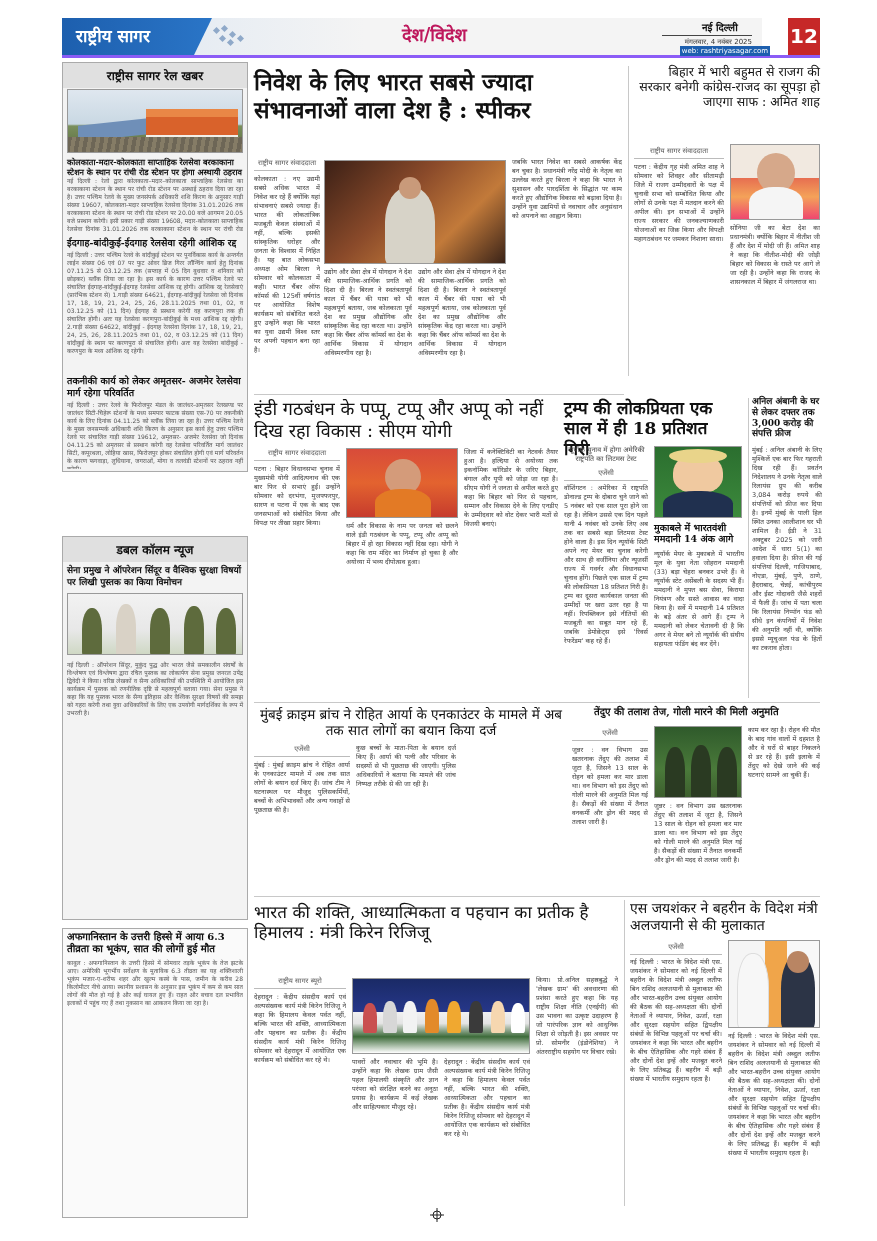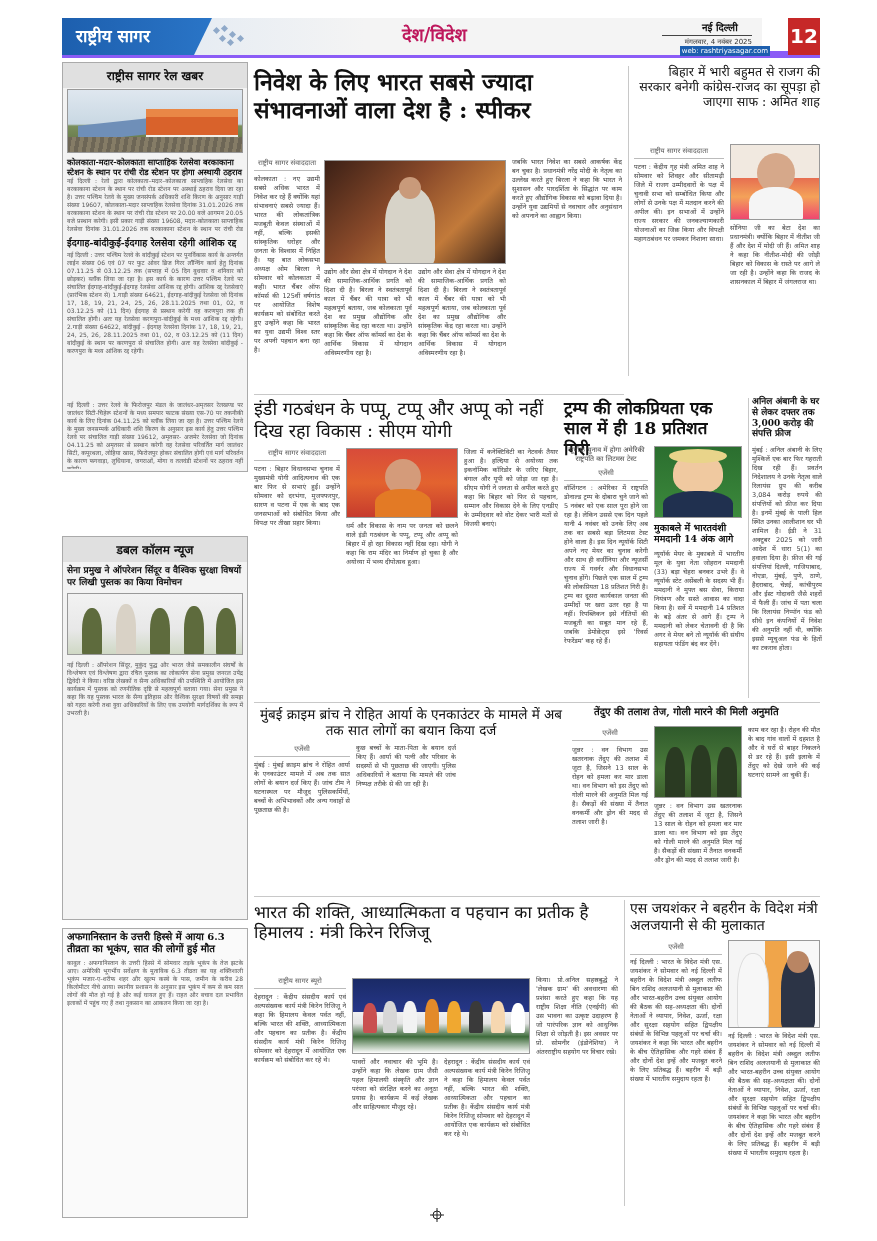--- a/index.html
+++ b/index.html
@@ -2,21 +2,21 @@
 <html><head>
 <meta charset="utf-8">
 <style>
   * { box-sizing: border-box; margin: 0; padding: 0; }
   html, body { width: 877px; height: 1241px; background: #ffffff; overflow: hidden; }
   body { font-family: "DejaVu Sans", sans-serif; color: #222; position: relative; }
 
   .page { position: absolute; left: 62px; top: 18px; width: 758px; height: 1200px; }
 
   
-  .masthead { position: absolute; left: 0; top: 0; width: 758px; height: 40px; border-bottom: 7px solid #8b5cf6; }
+  .masthead { position: absolute; left: 0; top: 0; width: 758px; height: 40px; border-bottom: 3px solid #8b5cf6; }
   .mast-brand { position: absolute; left: 0; top: 0; width: 150px; height: 37px; background: linear-gradient(90deg,#1d5fae,#2a75c7); clip-path: polygon(0 0,100% 0,88% 100%,0 100%); }
   .mast-brand span { position: absolute; left: 14px; top: 6px; color: #fff; font-family: "DejaVu Serif", serif; font-weight: bold; font-size: 17px; }
   .mast-mid { position: absolute; left: 132px; top: 0; width: 568px; height: 37px; background: linear-gradient(90deg,#e6ecf3,#f4f4f4 30%,#f4f4f4); }
   .mast-dots { position: absolute; left: 150px; top: 6px; width: 40px; height: 24px; }
   .mast-dots i { position: absolute; width: 5px; height: 5px; background: #8fa9c9; transform: rotate(45deg); }
   .mast-section { position: absolute; left: 340px; top: 4px; font-family: "DejaVu Serif", serif; font-weight: bold; font-size: 18px; color: #be185d; }
   .mast-city { position: absolute; left: 640px; top: 2px; font-size: 10px; font-weight: bold; color: #111; }
   .mast-date { position: absolute; left: 600px; top: 17px; font-size: 7px; color: #333; border-top: 1px solid #444; padding-top: 1px; width: 90px; text-align: right; }
   .mast-web { position: absolute; left: 618px; top: 28px; width: 90px; height: 10px; background: #1d5fae; color: #fff; font-size: 7px; line-height: 10px; text-align: center; }
   .mast-page { position: absolute; left: 726px; top: 0; width: 32px; height: 37px; background: #c62828; color: #fff; font-weight: bold; font-size: 20px; text-align: center; line-height: 37px; }
@@ -88,20 +88,21 @@
       <div class="photo" style="left:4px;top:26px;width:176px;height:64px;">
         <div class="train-sky"></div>
         <div class="train-coach"></div>
         <div class="train-loco"></div>
         <div class="train-track"></div>
       </div>
       <div class="rail-sub" style="position:absolute;top:92px;font-size:8px;line-height:10px;">कोलकाता-मदार-कोलकाता साप्ताहिक रेलसेवा बरकाकाना स्टेशन के स्थान पर रांची रोड स्टेशन पर होगा अस्थायी ठहराव</div>
       <div class="rail-text" style="position:absolute;top:114px;height:54px;overflow:hidden;">नई दिल्ली : रेलो द्वारा कोलकाता–मदार–कोलकाता साप्ताहिक रेलसेवा का बरकाकाना स्टेशन के स्थान पर रांची रोड स्टेशन पर अस्थाई ठहराव दिया जा रहा है। उत्तर पश्चिम रेलवे के मुख्य जनसंपर्क अधिकारी शशि किरण के अनुसार गाड़ी संख्या 19607, कोलकाता-मदार साप्ताहिक रेलसेवा दिनांक 31.01.2026 तक बरकाकाना स्टेशन के स्थान पर रांची रोड स्टेशन पर 20.00 बजे आगमन 20.05 बजे प्रस्थान करेगी। इसी प्रकार गाड़ी संख्या 19608, मदार-कोलकाता साप्ताहिक रेलसेवा दिनांक 31.01.2026 तक बरकाकाना स्टेशन के स्थान पर रांची रोड स्टेशन पर 06.50 बजे आगमन व 06.55 बजे प्रस्थान करेगी।</div>
       <div class="rail-sub" style="position:absolute;top:172px;">ईदगाह-बांदीकुई-ईदगाह रेलसेवा रहेगी आंशिक रद्द</div>
       <div class="rail-text" style="position:absolute;top:188px;height:120px;overflow:hidden;">नई दिल्ली : उत्तर पश्चिम रेलवे के बांदीकुई स्टेशन पर पुनर्विकास कार्य के अन्तर्गत लाईन संख्या 06 एवं 07 पर फुट ओवर ब्रिज गिरर लॉन्चिंग कार्य हेतु दिनांक 07.11.25 से 03.12.25 तक (सप्ताह में 05 दिन बुधवार व शनिवार को छोड़कर) ब्लॉक लिया जा रहा है। इस कार्य के कारण उत्तर पश्चिम रेलवे पर संचालित ईदगाह-बांदीकुई-ईदगाह रेलसेवा आंशिक रद्द होगी। आंशिक रद्द रेलसेवाएं (प्रारंभिक स्टेशन से) 1.गाड़ी संख्या 64621, ईदगाह-बांदीकुई रेलसेवा जो दिनांक 17, 18, 19, 21, 24, 25, 26, 28.11.2025 तथा 01, 02, व 03.12.25 को (11 दिन) ईदगाह से प्रस्थान करेगी वह करणपुरा तक ही संचालित होगी। अतः यह रेलसेवा करणपुरा-बांदीकुई के मध्य आंशिक रद्द रहेगी। 2.गाड़ी संख्या 64622, बांदीकुई - ईदगाह रेलसेवा दिनांक 17, 18, 19, 21, 24, 25, 26, 28.11.2025 तथा 01, 02, व 03.12.25 को (11 दिन) बांदीकुई के स्थान पर करणपुरा से संचालित होगी। अतः यह रेलसेवा बांदीकुई - करणपुरा के मध्य आंशिक रद्द रहेगी।</div>
+      <div class="rail-sub" style="position:absolute;top:310px;">तकनीकी कार्य को लेकर अमृतसर- अजमेर रेलसेवा मार्ग रहेगा परिवर्तित</div>
       <div class="rail-text" style="position:absolute;top:338px;height:68px;overflow:hidden;">नई दिल्ली : उत्तर रेलवे के फिरोजपुर मंडल के जालंधर-अमृतसर रेलखण्ड पर जालंधर सिटी-चिहेरू स्टेशनों के मध्य समपार फाटक संख्या एस-70 पर तकनीकी कार्य के लिए दिनांक 04.11.25 को ब्लॉक लिया जा रहा है। उत्तर पश्चिम रेलवे के मुख्य जनसम्पर्क अधिकारी शशि किरण के अनुसार इस कार्य हेतु उत्तर पश्चिम रेलवे पर संचालित गाड़ी संख्या 19612, अमृतसर- अजमेर रेलसेवा जो दिनांक 04.11.25 को अमृतसर से प्रस्थान करेगी वह रेलसेवा परिवर्तित मार्ग जालंधर सिटी, कपूरथला, लोहिया खास, फिरोजपुर होकर संचालित होगी एवं मार्ग परिवर्तन के कारण फगवाड़ा, लुधियाना, जगराओं, मोगा व तलवंडी स्टेशनों पर ठहराव नहीं करेगी।</div>
     </div>
 
     <div class="rail-box" style="top:474px;height:384px;">
       <div class="rail-title">डबल कॉलम न्यूज</div>
       <div class="rail-sub" style="font-size:9px;">सेना प्रमुख ने ऑपरेशन सिंदूर व वैश्विक सुरक्षा विषयों पर लिखी पुस्तक का किया विमोचन</div>
       <div class="photo ph-army" style="left:4px;top:56px;width:176px;height:62px;">
         <div class="ph-person" style="left:14px;top:14px;width:20px;height:48px;background:#5e6b3d;"></div>
         <div class="ph-person" style="left:48px;top:10px;width:20px;height:52px;background:#d9d2c6;"></div>
         <div class="ph-person" style="left:82px;top:14px;width:20px;height:48px;background:#5e6b3d;"></div>

